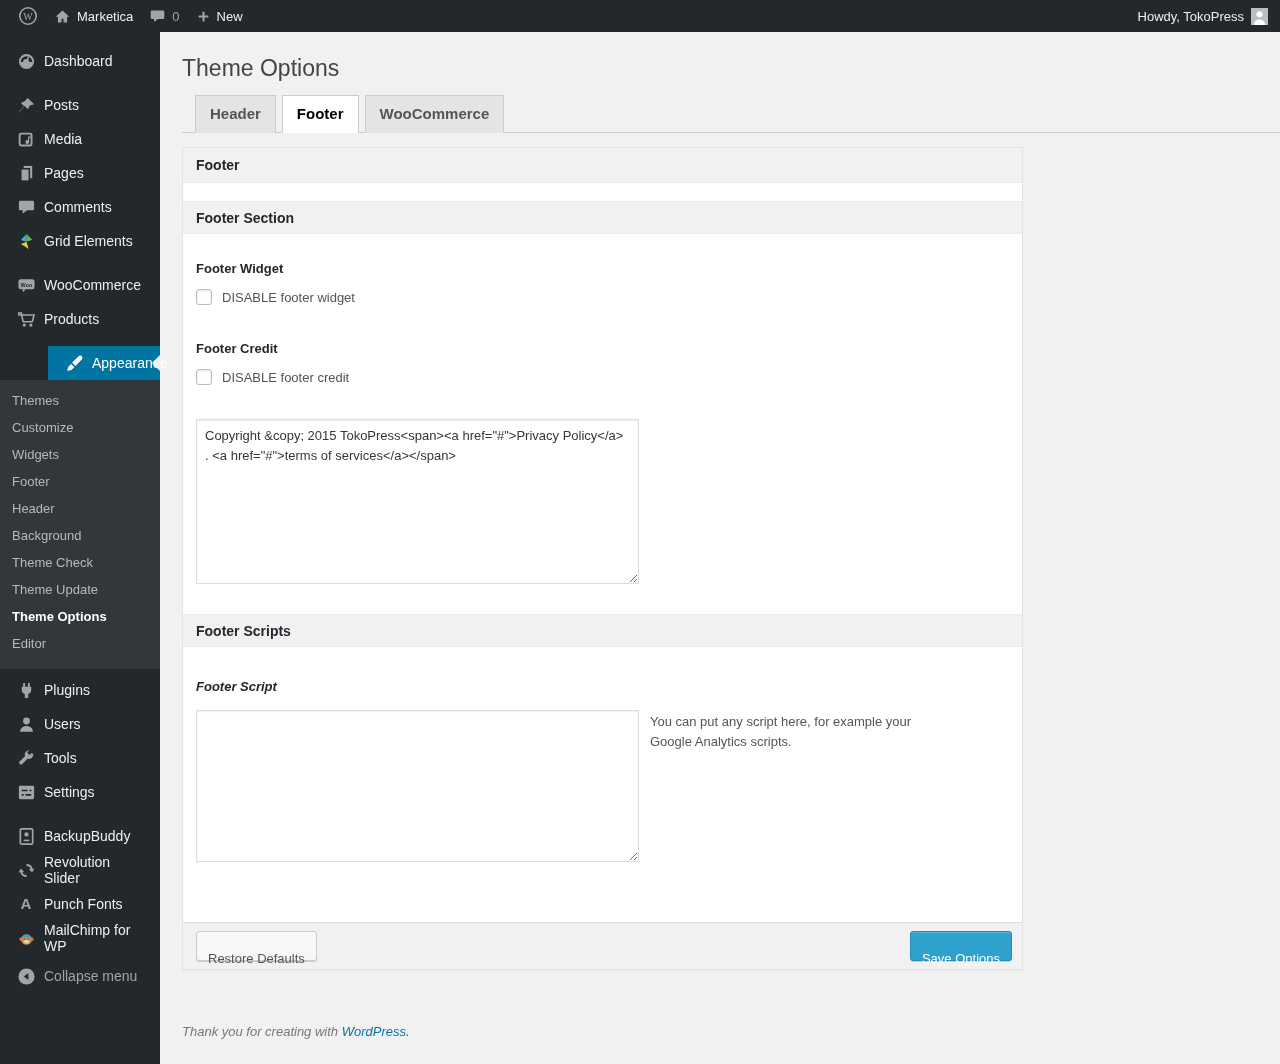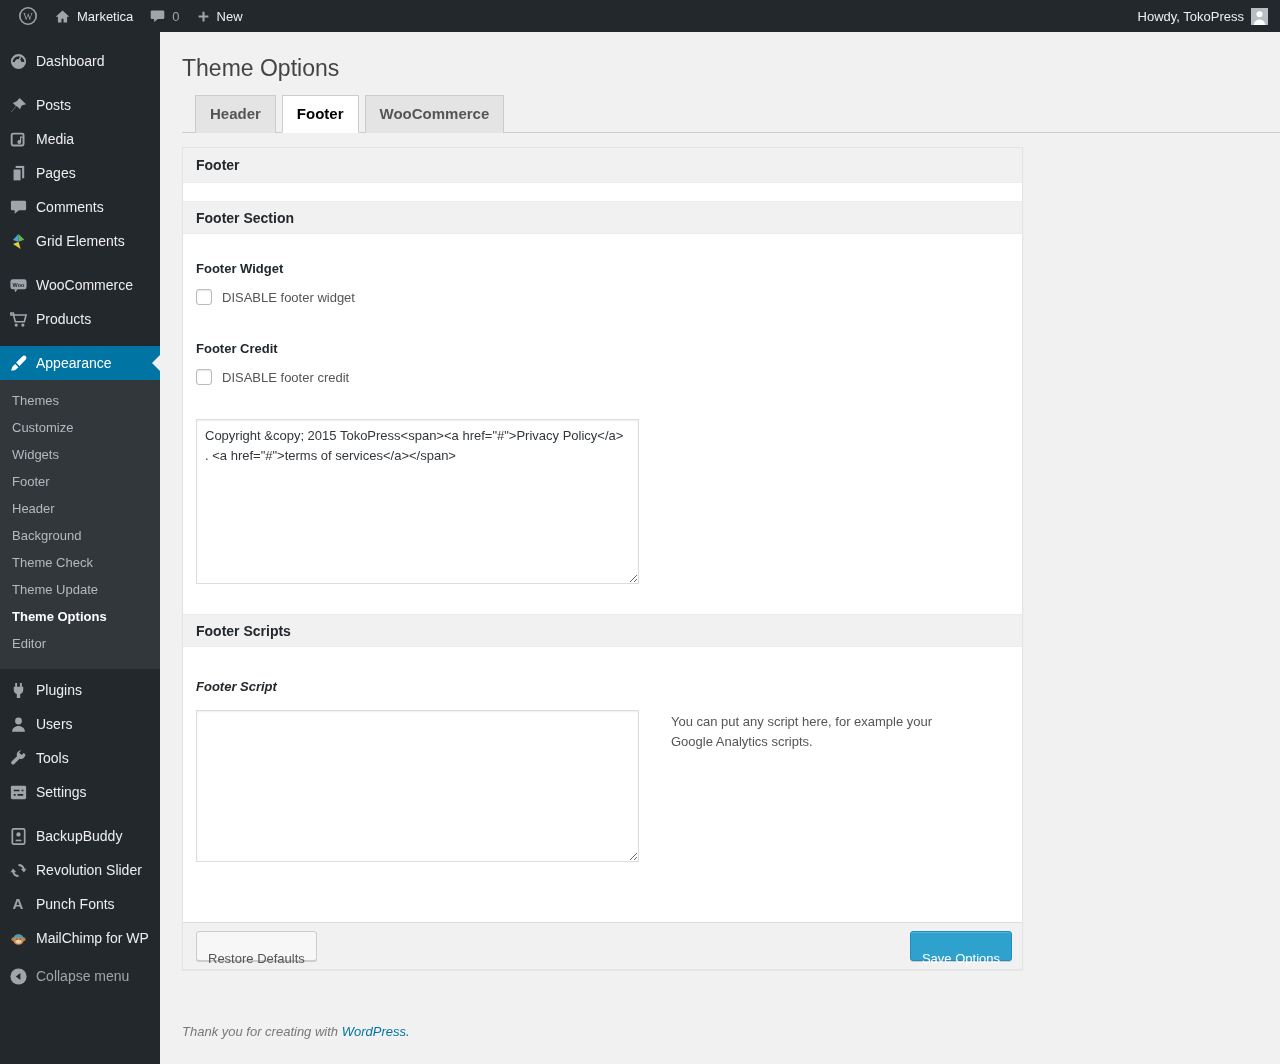--- a/index.html
+++ b/index.html
@@ -14,23 +14,23 @@
   .ab-right { margin-left:auto; display:flex; align-items:center; gap:7px; }
   .ab-count { color:#a0a5aa; }
   .avatar { width:17px; height:17px; background:#c7cbd1; display:block; }
 
   
   #wrap { display:flex; min-height:1032px; }
   #sidebar { width:160px; background:#23282d; flex-shrink:0; padding-top:12px; font-size:14px; }
   #content { flex:1; padding:0 20px 0 22px; }
 
   
-  .mi { display:flex; align-items:center; height:34px; padding:0 8px; color:#eee; cursor:pointer; position:relative; }
+  .mi { display:flex; align-items:center; height:34px; padding:0 16px; color:#eee; cursor:pointer; position:relative; }
   .mi .ic { width:20px; height:20px; margin-right:8px; color:#a0a5aa; display:flex; align-items:center; justify-content:center; flex-shrink:0; }
-  .mi.current { background:#0074a2; color:#fff; }
+  .mi.current { background:#0074a2; color:#fff;margin-left:48px; }
   .mi.current .ic { color:#fff; }
   .mi.current::after { content:""; position:absolute; right:0; top:50%; margin-top:-8px; border:8px solid transparent; border-right-color:#f1f1f1; }
   .menu-gap { height:10px; }
   .menu-gap-sm { height:4px; }
   .submenu { background:#32373c; padding:7px 0 12px; }
   .smi { display:block; padding:7px 12px; font-size:13px; color:#b4b9be; cursor:pointer; line-height:13px; }
   .smi.current { color:#fff; font-weight:bold; }
   .punch-a { font-size:15px; color:#a0a5aa; font-weight:bold; line-height:20px; }
 
   
@@ -47,21 +47,21 @@
   .section-header { height:33px; line-height:33px; border-top:1px solid #ececec; border-bottom:1px solid #ececec; }
   .section-body { padding:27px 13px 26px; }
   .field-label { font-size:13px; font-weight:bold; color:#23282d; margin-bottom:13px; }
   .checkbox-row { display:flex; align-items:center; gap:10px; font-size:13px; color:#555; }
   .checkbox-row.mb1 { margin-bottom:36px; }
   .checkbox-row.mb2 { margin-bottom:34px; }
   input[type=checkbox] { -webkit-appearance:none; appearance:none; width:16px; height:16px; background:#fff; border:1px solid #bbb; border-radius:3px; box-shadow:inset 0 1px 2px rgba(0,0,0,.1); cursor:pointer; }
   textarea { width:443px; border:1px solid #ddd; box-shadow:inset 0 1px 2px rgba(0,0,0,.07); padding:6px 8px; font-family:"Liberation Sans",sans-serif; font-size:13px; line-height:1.5; color:#32373c; resize:both; outline:none; }
   .ta-credit { height:165px; }
   .ta-script { height:152px; }
-  .script-row { display:flex; gap:32px; }
+  .script-row { display:flex; gap:11px; }
   .script-row .desc { font-size:13px; color:#555; width:305px; line-height:1.55; padding-top:2px; }
   .section-body.scripts { padding:32px 13px 60px; }
   .field-label.mb16 { margin-bottom:16px;font-style:italic; }
 
   .panel-actions { background:#f1f1f1; border-top:1px solid #ddd; display:flex; justify-content:space-between; align-items:center; padding:8px 10px 8px 13px; }
   .btn { font-family:"Liberation Sans",sans-serif; font-size:13px; height:28px; padding:14px 11px; border-radius:3px; cursor:pointer; line-height:26px; }
   .btn-secondary { background:#f7f7f7; border:1px solid #ccc; color:#555; box-shadow:0 1px 0 #ccc; }
   .btn-primary { background:#2ea2cc; border:1px solid #1e8cbe; color:#fff; box-shadow:inset 0 1px 0 rgba(120,200,230,.5), 0 1px 0 rgba(0,0,0,.15); }
 
   

